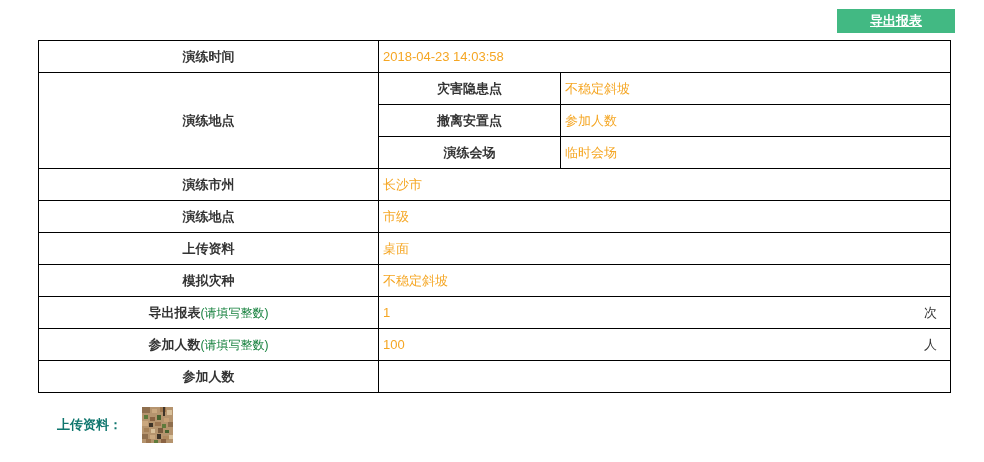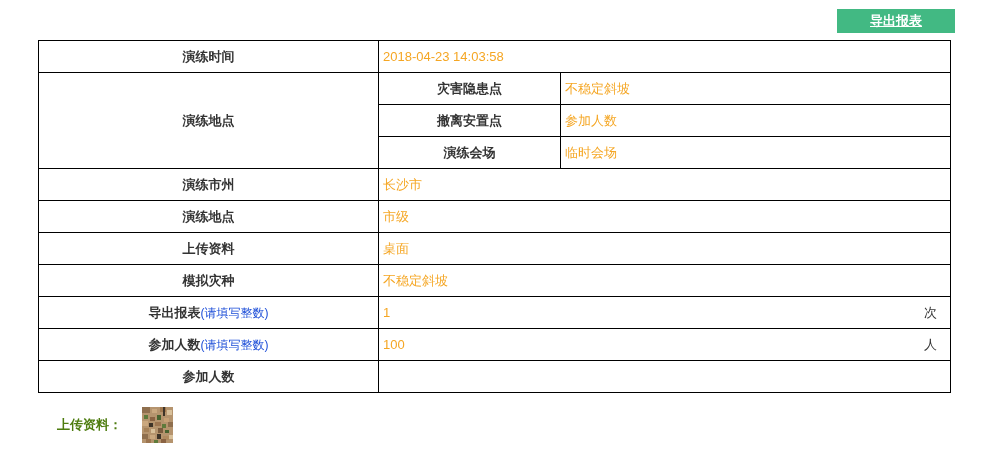--- a/index.html
+++ b/index.html
@@ -46,42 +46,42 @@
     text-align: center;
     font-weight: bold;
     color: #333333;
   }
   td.val {
     color: #f5a623;
     position: relative;
   }
   .hint {
     font-weight: normal;
-    color: #1d4ed8;
+    color: #15803d;
     font-size: 12px;
   }
   .unit {
     position: absolute;
     right: 13px;
     top: 50%;
     transform: translateY(-50%);
     color: #333333;
     font-weight: normal;
     font-size: 13px;
   }
   .upload-row {
     position: absolute;
     left: 57px; top: 407px;
     display: flex;
     align-items: center;
   }
   .upload-label {
     font-size: 13px;
     font-weight: bold;
-    color: #4d7c0f;
+    color: #0f766e;
     margin-right: 20px;
   }
   .thumb {
     width: 31px; height: 36px;
     display: inline-block;
     cursor: pointer;
     line-height: 0;
   }
 </style>
 </head>

